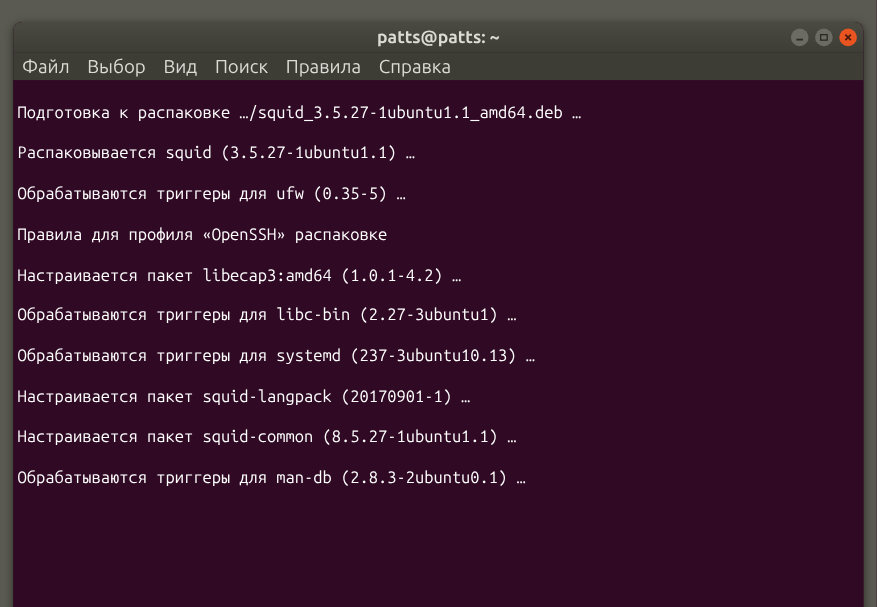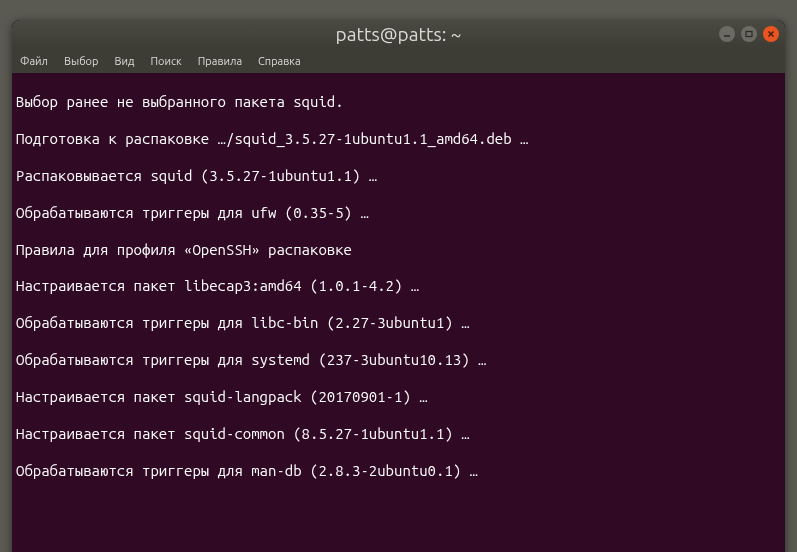--- a/index.html
+++ b/index.html
@@ -26,22 +26,22 @@
       height: 28px;
       display: flex;
       align-items: center;
       justify-content: center;
       position: relative;
       border-radius: 8px 8px 0 0;
     }
     .title {
       color: #dcdcd6;
       font-family: Ubuntu, sans-serif;
-      font-size: 19px;
-      font-weight: normal;
+      font-size: 16px;
+      font-weight: bold;
     }
     .window-controls {
       position: absolute;
       right: 6px;
       display: flex;
       gap: 6px;
     }
     .wc {
       width: 16px;
       height: 16px;
@@ -56,21 +56,21 @@
     .wc-max { background: #6b6b63; color: #2a2a24; }
     .wc-close { background: #e95420; color: #481a0e; }
     .menubar {
       background: #3d3d36;
       height: 25px;
       display: flex;
       align-items: center;
       padding-left: 8px;
       gap: 16px;
       font-family: Ubuntu, sans-serif;
-      font-size: 11px;
+      font-size: 17px;
       color: #dcdcd6;
     }
     .menu-item {
       cursor: pointer;
     }
     .terminal {
       background: #300a24;
       padding: 2px 4px 8px 4px;
       font-size: 15px;
       line-height: 18.4px;
@@ -110,21 +110,20 @@
   </div>
   <div class="menubar">
     <span class="menu-item">Файл</span>
     <span class="menu-item">Выбор</span>
     <span class="menu-item">Вид</span>
     <span class="menu-item">Поиск</span>
     <span class="menu-item">Правила</span>
     <span class="menu-item">Справка</span>
   </div>
   <div class="terminal">
-<span class="line">Выбор ранее не выбранного пакета squid.</span>
 <span class="line">Подготовка к распаковке …/squid_3.5.27-1ubuntu1.1_amd64.deb …</span>
 <span class="line">Распаковывается squid (3.5.27-1ubuntu1.1) …</span>
 <span class="line">Обрабатываются триггеры для ufw (0.35-5) …</span>
 <span class="line">Правила для профиля «OpenSSH» распаковке</span>
 <span class="line">Настраивается пакет libecap3:amd64 (1.0.1-4.2) …</span>
 <span class="line">Обрабатываются триггеры для libc-bin (2.27-3ubuntu1) …</span>
 <span class="line">Обрабатываются триггеры для systemd (237-3ubuntu10.13) …</span>
 <span class="line">Настраивается пакет squid-langpack (20170901-1) …</span>
 <span class="line">Настраивается пакет squid-common (8.5.27-1ubuntu1.1) …</span>
 <span class="line">Обрабатываются триггеры для man-db (2.8.3-2ubuntu0.1) …</span>

